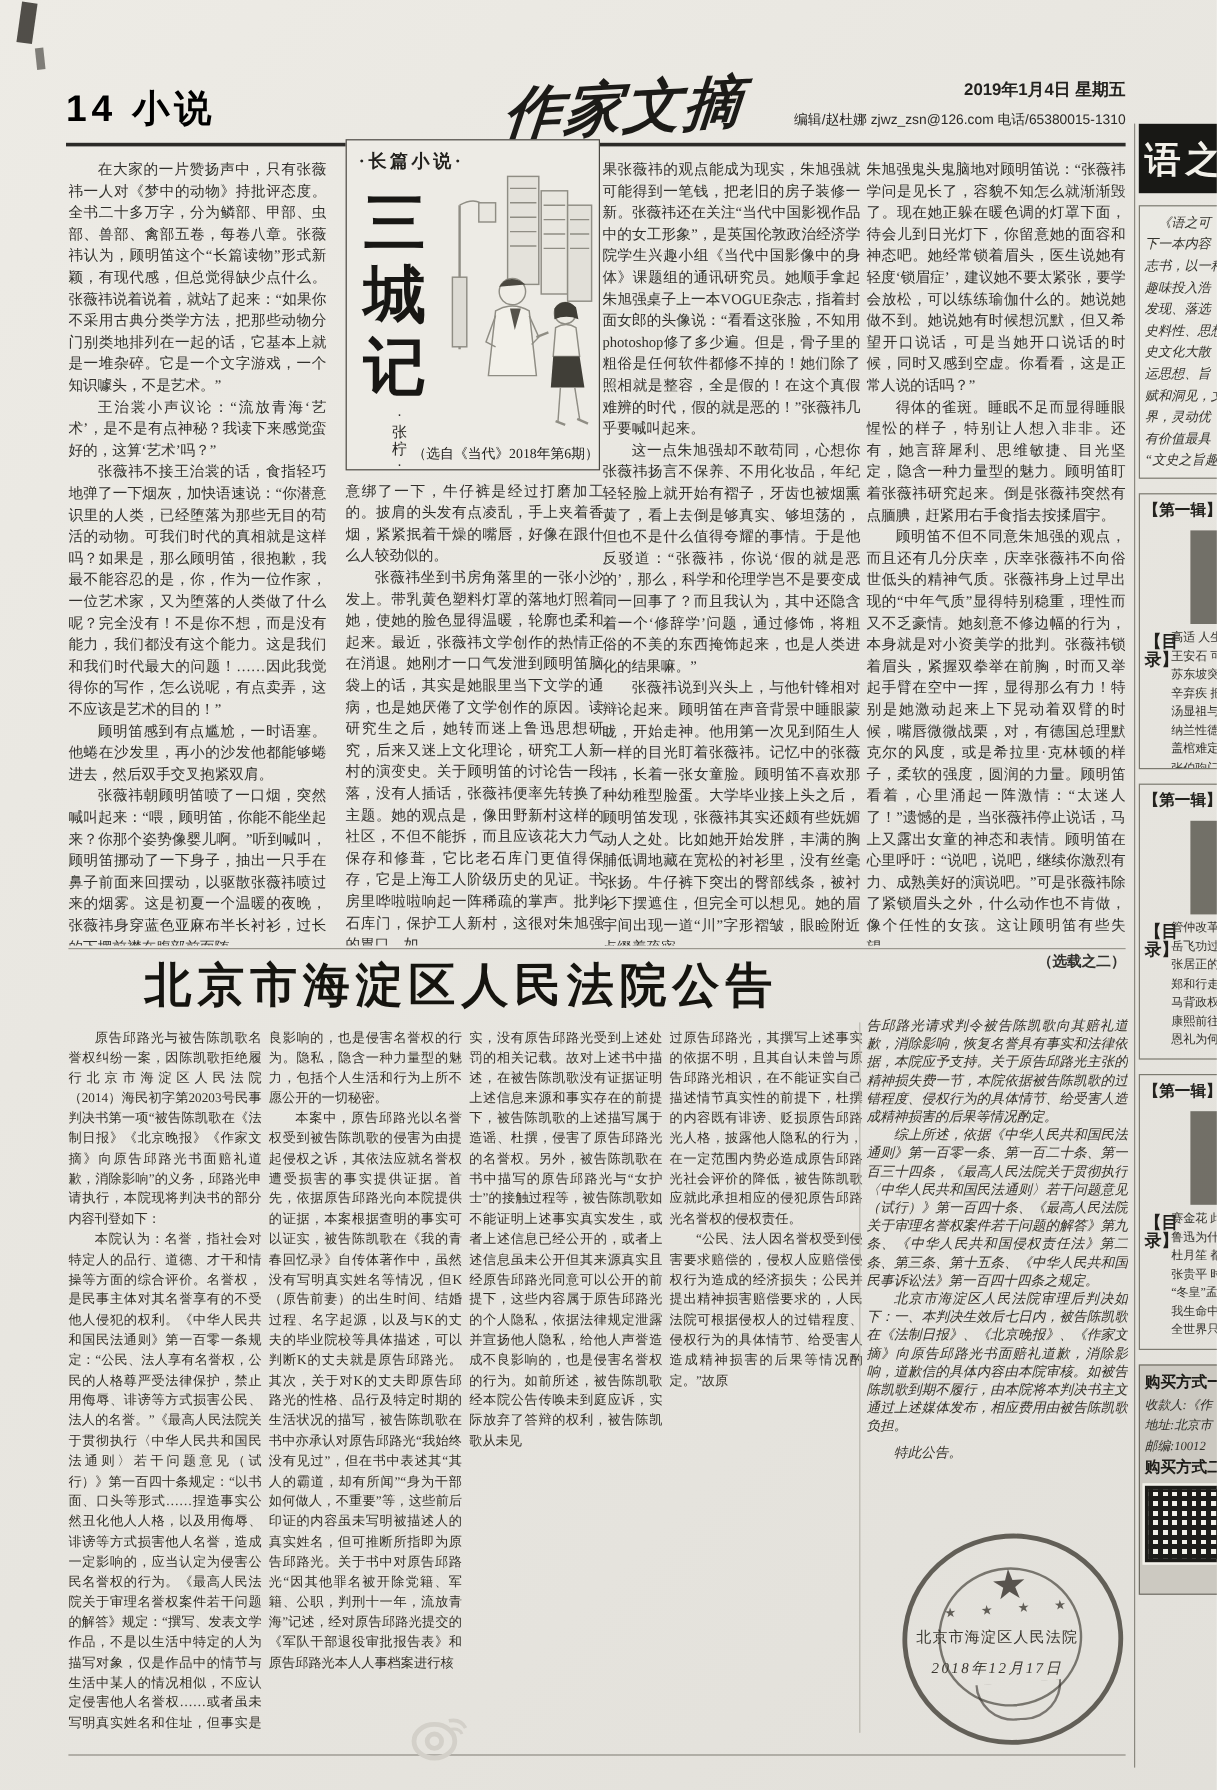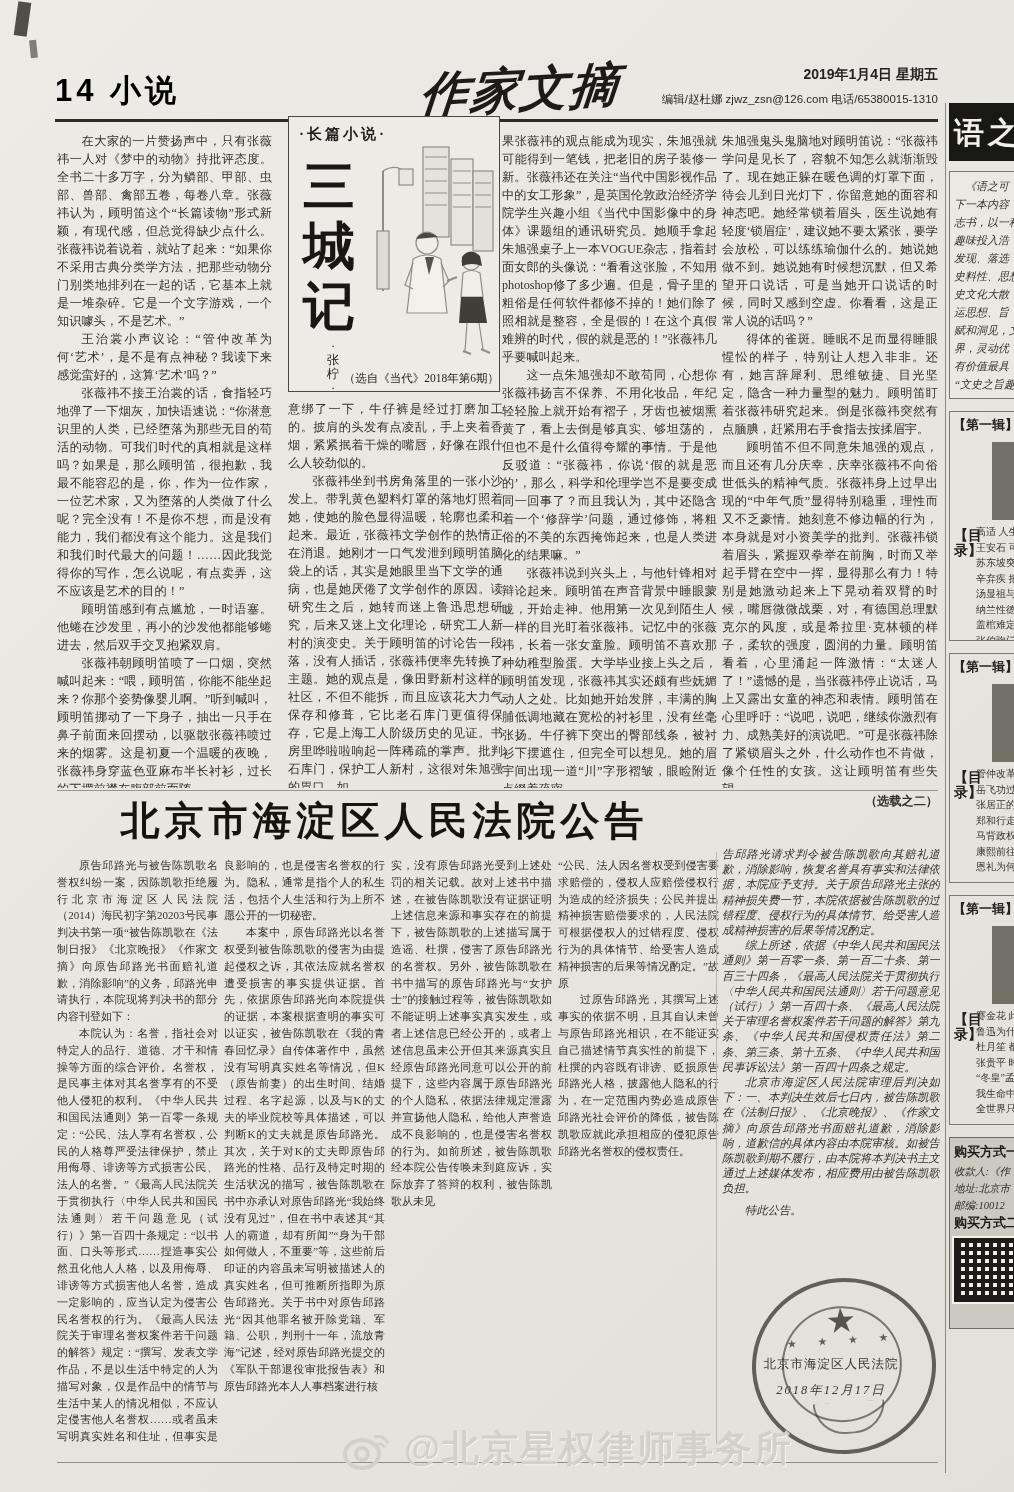--- a/index.html
+++ b/index.html
@@ -47,21 +47,21 @@
   .rule-vert{position:absolute;left:716px;top:852px;width:1px;height:592px;background:#b9b6ad;}
   
   .ann-title{position:absolute;left:57px;top:794px;width:655px;text-align:center;
     font-size:39px;font-weight:bold;letter-spacing:5px;color:#15140f;}
   .lcol{position:absolute;top:857px;width:161px;height:588px;overflow:hidden;
     font-size:11px;line-height:16.8px;text-align:justify;color:#343129;}
   .lcol p{margin:0;text-indent:2em;}
   #ann-col1{left:57px;} #ann-col2{left:224px;} #ann-col3{left:391px;} #ann-col4{left:558px;}
   .ann-right{position:absolute;left:722px;top:848px;width:218px;height:600px;overflow:hidden;
     font-style:italic;font-size:11.4px;line-height:15.2px;text-align:justify;color:#343129;}
-  .ann-right p{margin:0;text-indent:2em;font-family:Liberation Mono, monospace;}
+  .ann-right p{margin:0;text-indent:2em;}
   .ann-right p:first-child{text-indent:0;}
   .ann-closing{text-indent:2em!important;margin-top:6px!important;}
   .court-line{position:absolute;left:722px;top:1356px;width:218px;text-align:center;
     font-size:12.5px;color:#38352d;letter-spacing:1px;}
   .date-line{position:absolute;left:722px;top:1382px;width:218px;text-align:center;
     font-style:italic;font-size:12.5px;color:#38352d;letter-spacing:2px;}
   
   .stamp{position:absolute;left:752px;top:1278px;width:176px;height:168px;border-radius:50%;
     border:4px solid rgba(62,58,50,.78);transform:rotate(-4deg);}
   .stamp-inner{position:absolute;left:26px;top:24px;width:116px;height:112px;border-radius:50%;
@@ -156,21 +156,21 @@
       <path d="M100 156 l22 0 l4 26 l-28 0 z" fill="#403e37" stroke="none"></path>
       <path d="M106 182 l-2 28 M118 182 l4 26"></path>
       <path d="M102 210 l8 3 M120 208 l9 4" stroke-width="2"></path>
     </g>
   </svg>
   <div class="novel-source">（选自《当代》2018年第6期）</div>
 </div>
 
 <div id="art-col1" class="acolumn">
     <p>在大家的一片赞扬声中，只有张薇祎一人对《梦中的动物》持批评态度。全书二十多万字，分为鳞部、甲部、虫部、兽部、禽部五卷，每卷八章。张薇祎认为，顾明笛这个“长篇读物”形式新颖，有现代感，但总觉得缺少点什么。张薇祎说着说着，就站了起来：“如果你不采用古典分类学方法，把那些动物分门别类地排列在一起的话，它基本上就是一堆杂碎。它是一个文字游戏，一个知识噱头，不是艺术。”</p>
-    <p>王治裳小声议论：“管仲改革为何‘艺术’，是不是有点神秘？我读下来感觉蛮好的，这算‘艺术’吗？”</p>
+    <p>王治裳小声议论：“流放青海‘艺术’，是不是有点神秘？我读下来感觉蛮好的，这算‘艺术’吗？”</p>
     <p>张薇祎不接王治裳的话，食指轻巧地弹了一下烟灰，加快语速说：“你潜意识里的人类，已经堕落为那些无目的苟活的动物。可我们时代的真相就是这样吗？如果是，那么顾明笛，很抱歉，我最不能容忍的是，你，作为一位作家，一位艺术家，又为堕落的人类做了什么呢？完全没有！不是你不想，而是没有能力，我们都没有这个能力。这是我们和我们时代最大的问题！……因此我觉得你的写作，怎么说呢，有点卖弄，这不应该是艺术的目的！”</p>
     <p>顾明笛感到有点尴尬，一时语塞。他蜷在沙发里，再小的沙发他都能够蜷进去，然后双手交叉抱紧双肩。</p>
     <p>张薇祎朝顾明笛喷了一口烟，突然喊叫起来：“喂，顾明笛，你能不能坐起来？你那个姿势像婴儿啊。”听到喊叫，顾明笛挪动了一下身子，抽出一只手在鼻子前面来回摆动，以驱散张薇祎喷过来的烟雾。这是初夏一个温暖的夜晚，张薇祎身穿蓝色亚麻布半长衬衫，过长的下摆前襟在腹部前面随</p>
   </div>
 <div id="art-col2" class="acolumn cont">
     <p>意绑了一下，牛仔裤是经过打磨加工的。披肩的头发有点凌乱，手上夹着香烟，紧紧抿着干燥的嘴唇，好像在跟什么人较劲似的。</p>
     <p>张薇祎坐到书房角落里的一张小沙发上。带乳黄色塑料灯罩的落地灯照着她，使她的脸色显得温暖，轮廓也柔和起来。最近，张薇祎文学创作的热情正在消退。她刚才一口气发泄到顾明笛脑袋上的话，其实是她眼里当下文学的通病，也是她厌倦了文学创作的原因。读研究生之后，她转而迷上鲁迅思想研究，后来又迷上文化理论，研究工人新村的演变史。关于顾明笛的讨论告一段落，没有人插话，张薇祎便率先转换了主题。她的观点是，像田野新村这样的社区，不但不能拆，而且应该花大力气保存和修葺，它比老石库门更值得保存，它是上海工人阶级历史的见证。书房里哗啦啦响起一阵稀疏的掌声。批判石库门，保护工人新村，这很对朱旭强的胃口，如</p>
   </div>
 <div id="art-col3" class="acolumn cont">
     <p>果张薇祎的观点能成为现实，朱旭强就可能得到一笔钱，把老旧的房子装修一新。张薇祎还在关注“当代中国影视作品中的女工形象”，是英国伦敦政治经济学院学生兴趣小组《当代中国影像中的身体》课题组的通讯研究员。她顺手拿起朱旭强桌子上一本VOGUE杂志，指着封面女郎的头像说：“看看这张脸，不知用photoshop修了多少遍。但是，骨子里的粗俗是任何软件都修不掉的！她们除了照相就是整容，全是假的！在这个真假难辨的时代，假的就是恶的！”张薇祎几乎要喊叫起来。</p>
@@ -187,29 +187,29 @@
 </div>
 
 <div class="rule-mid"></div>
 
 <div class="ann-title">北京市海淀区人民法院公告</div>
 <div id="ann-col1" class="lcol">
     <p>原告邱路光与被告陈凯歌名誉权纠纷一案，因陈凯歌拒绝履行北京市海淀区人民法院（2014）海民初字第20203号民事判决书第一项“被告陈凯歌在《法制日报》《北京晚报》《作家文摘》向原告邱路光书面赔礼道歉，消除影响”的义务，邱路光申请执行，本院现将判决书的部分内容刊登如下：</p>
     <p>本院认为：名誉，指社会对特定人的品行、道德、才干和情操等方面的综合评价。名誉权，是民事主体对其名誉享有的不受他人侵犯的权利。《中华人民共和国民法通则》第一百零一条规定：“公民、法人享有名誉权，公民的人格尊严受法律保护，禁止用侮辱、诽谤等方式损害公民、法人的名誉。”《最高人民法院关于贯彻执行〈中华人民共和国民法通则〉若干问题意见（试行）》第一百四十条规定：“以书面、口头等形式……捏造事实公然丑化他人人格，以及用侮辱、诽谤等方式损害他人名誉，造成一定影响的，应当认定为侵害公民名誉权的行为。《最高人民法院关于审理名誉权案件若干问题的解答》规定：“撰写、发表文学作品，不是以生活中特定的人为描写对象，仅是作品中的情节与生活中某人的情况相似，不应认定侵害他人名誉权……或者虽未写明真实姓名和住址，但事实是以特定人为描写对象，文中有侮辱、诽谤或者披露隐私的内容，致其名誉受到损害的，应认定为侵害他人名誉权。”泄露并宣扬他人隐私，给他人声誉造成不</p>
   </div>
 <div id="ann-col2" class="lcol cont">
-    <p>良影响的，也是侵害名誉权的行为。隐私，通常是指个人的私生活，包括个人生活和行为上所不愿公开的一切秘密。</p>
+    <p>良影响的，也是侵害名誉权的行为。隐私，隐含一种力量型的魅力，包括个人生活和行为上所不愿公开的一切秘密。</p>
     <p>本案中，原告邱路光以名誉权受到被告陈凯歌的侵害为由提起侵权之诉，其依法应就名誉权遭受损害的事实提供证据。首先，依据原告邱路光向本院提供的证据，本案根据查明的事实可以证实，被告陈凯歌在《我的青春回忆录》自传体著作中，虽然没有写明真实姓名等情况，但K（原告前妻）的出生时间、结婚过程、名字起源，以及与K的丈夫的毕业院校等具体描述，可以判断K的丈夫就是原告邱路光。其次，关于对K的丈夫即原告邱路光的性格、品行及特定时期的生活状况的描写，被告陈凯歌在书中亦承认对原告邱路光“我始终没有见过”，但在书中表述其“其人的霸道，却有所闻”“身为干部如何做人，不重要”等，这些前后印证的内容虽未写明被描述人的真实姓名，但可推断所指即为原告邱路光。关于书中对原告邱路光“因其他罪名被开除党籍、军籍、公职，判刑十一年，流放青海”记述，经对原告邱路光提交的《军队干部退役审批报告表》和原告邱路光本人人事档案进行核</p>
   </div>
 <div id="ann-col3" class="lcol cont">
     <p>实，没有原告邱路光受到上述处罚的相关记载。故对上述书中描述，在被告陈凯歌没有证据证明上述信息来源和事实存在的前提下，被告陈凯歌的上述描写属于造谣、杜撰，侵害了原告邱路光的名誉权。另外，被告陈凯歌在书中描写的原告邱路光与“女护士”的接触过程等，被告陈凯歌如不能证明上述事实真实发生，或者上述信息已经公开的，或者上述信息虽未公开但其来源真实且经原告邱路光同意可以公开的前提下，这些内容属于原告邱路光的个人隐私，依据法律规定泄露并宣扬他人隐私，给他人声誉造成不良影响的，也是侵害名誉权的行为。如前所述，被告陈凯歌经本院公告传唤未到庭应诉，实际放弃了答辩的权利，被告陈凯歌从未见</p>
   </div>
 <div id="ann-col4" class="lcol cont">
+    <p>过原告邱路光，其撰写上述事实的依据不明，且其自认未曾与原告邱路光相识，在不能证实自己描述情节真实性的前提下，杜撰的内容既有诽谤、贬损原告邱路光人格，披露他人隐私的行为，在一定范围内势必造成原告邱路光社会评价的降低，被告陈凯歌应就此承担相应的侵犯原告邱路光名誉权的侵权责任。</p>
     <p>“公民、法人因名誉权受到侵害要求赔偿的，侵权人应赔偿侵权行为造成的经济损失；公民并提出精神损害赔偿要求的，人民法院可根据侵权人的过错程度、侵权行为的具体情节、给受害人造成精神损害的后果等情况酌定。”故原</p>
-    <p>过原告邱路光，其撰写上述事实的依据不明，且其自认未曾与原告邱路光相识，在不能证实自己描述情节真实性的前提下，杜撰的内容既有诽谤、贬损原告邱路光人格，披露他人隐私的行为，在一定范围内势必造成原告邱路光社会评价的降低，被告陈凯歌应就此承担相应的侵犯原告邱路光名誉权的侵权责任。</p>
   </div>
 <div class="rule-vert"></div>
 
 <div class="ann-right">
   <span><p>告邱路光请求判令被告陈凯歌向其赔礼道歉，消除影响，恢复名誉具有事实和法律依据，本院应予支持。关于原告邱路光主张的精神损失费一节，本院依据被告陈凯歌的过错程度、侵权行为的具体情节、给受害人造成精神损害的后果等情况酌定。</p><p>综上所述，依据《中华人民共和国民法通则》第一百零一条、第一百二十条、第一百三十四条，《最高人民法院关于贯彻执行〈中华人民共和国民法通则〉若干问题意见（试行）》第一百四十条、《最高人民法院关于审理名誉权案件若干问题的解答》第九条、《中华人民共和国侵权责任法》第二条、第三条、第十五条、《中华人民共和国民事诉讼法》第一百四十四条之规定。</p><p>北京市海淀区人民法院审理后判决如下：一、本判决生效后七日内，被告陈凯歌在《法制日报》、《北京晚报》、《作家文摘》向原告邱路光书面赔礼道歉，消除影响，道歉信的具体内容由本院审核。如被告陈凯歌到期不履行，由本院将本判决书主文通过上述媒体发布，相应费用由被告陈凯歌负担。</p></span>
   <p class="ann-closing">特此公告。</p>
 </div>
 
 <div class="court-line">北京市海淀区人民法院</div>
 <div class="date-line">2018年12月17日</div>
@@ -294,14 +294,13 @@
 
 <div class="watermark">
   <svg class="wm-icon" viewBox="0 0 52 44">
     <g stroke="#d3d0c9" fill="none" stroke-width="4">
       <ellipse cx="22" cy="27" rx="17" ry="14"></ellipse>
       <circle cx="22" cy="27" r="6"></circle>
       <path d="M34 10 q10 -2 14 6" stroke-width="3"></path>
       <path d="M36 17 q7 -1 9 4" stroke-width="2.5"></path>
     </g>
   </svg>
-  <span>@北京星权律师事务所</span>
 </div>
 
 </body></html>

